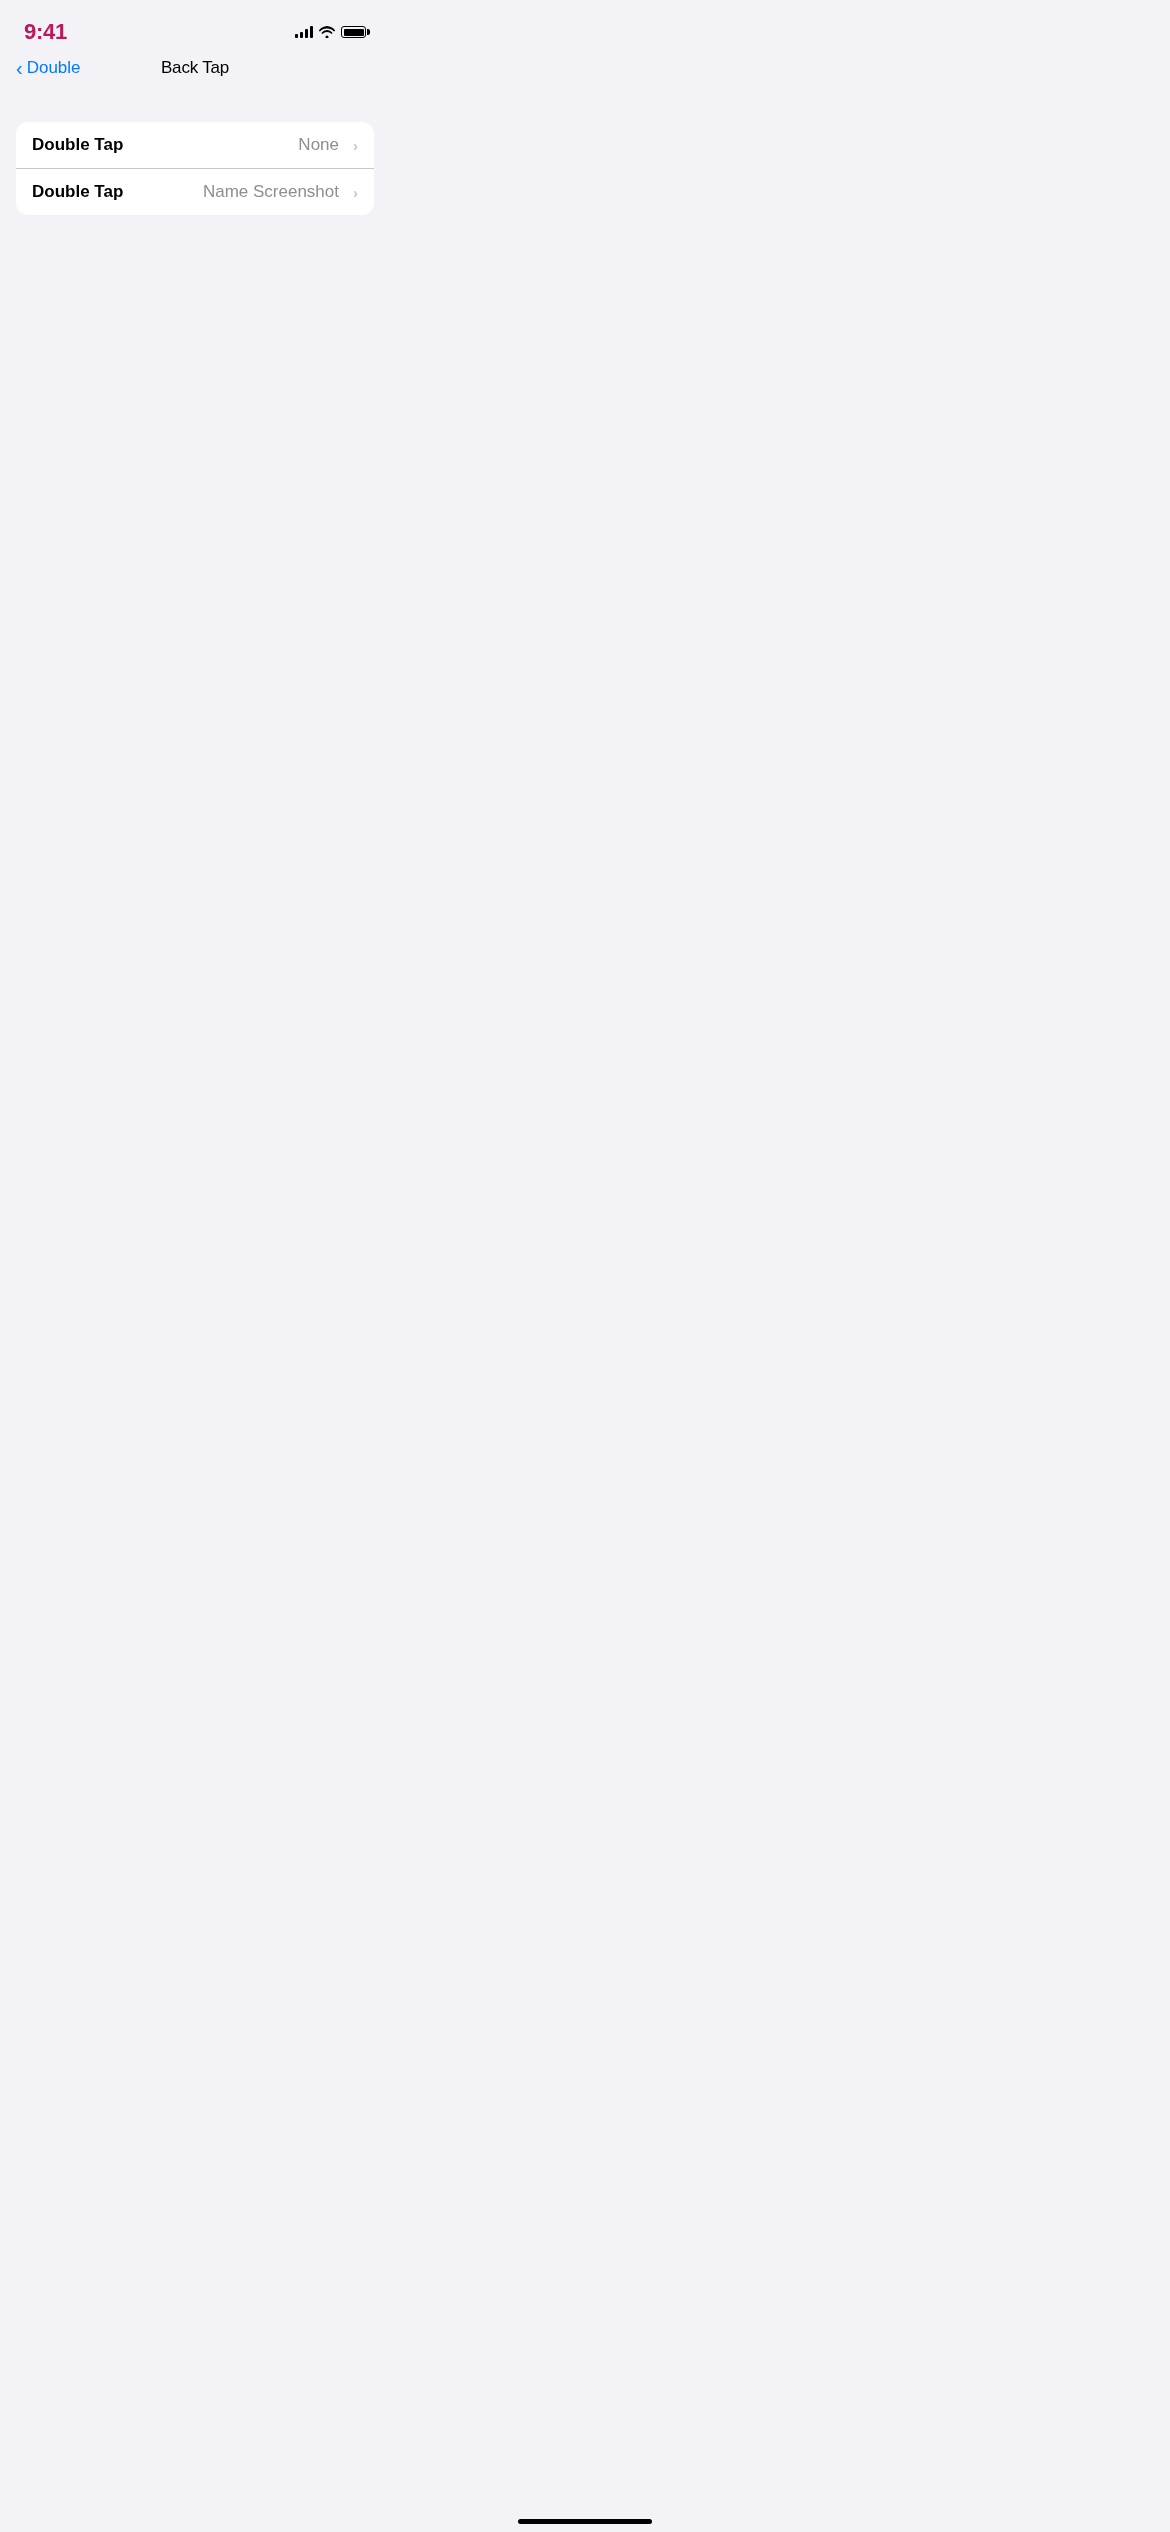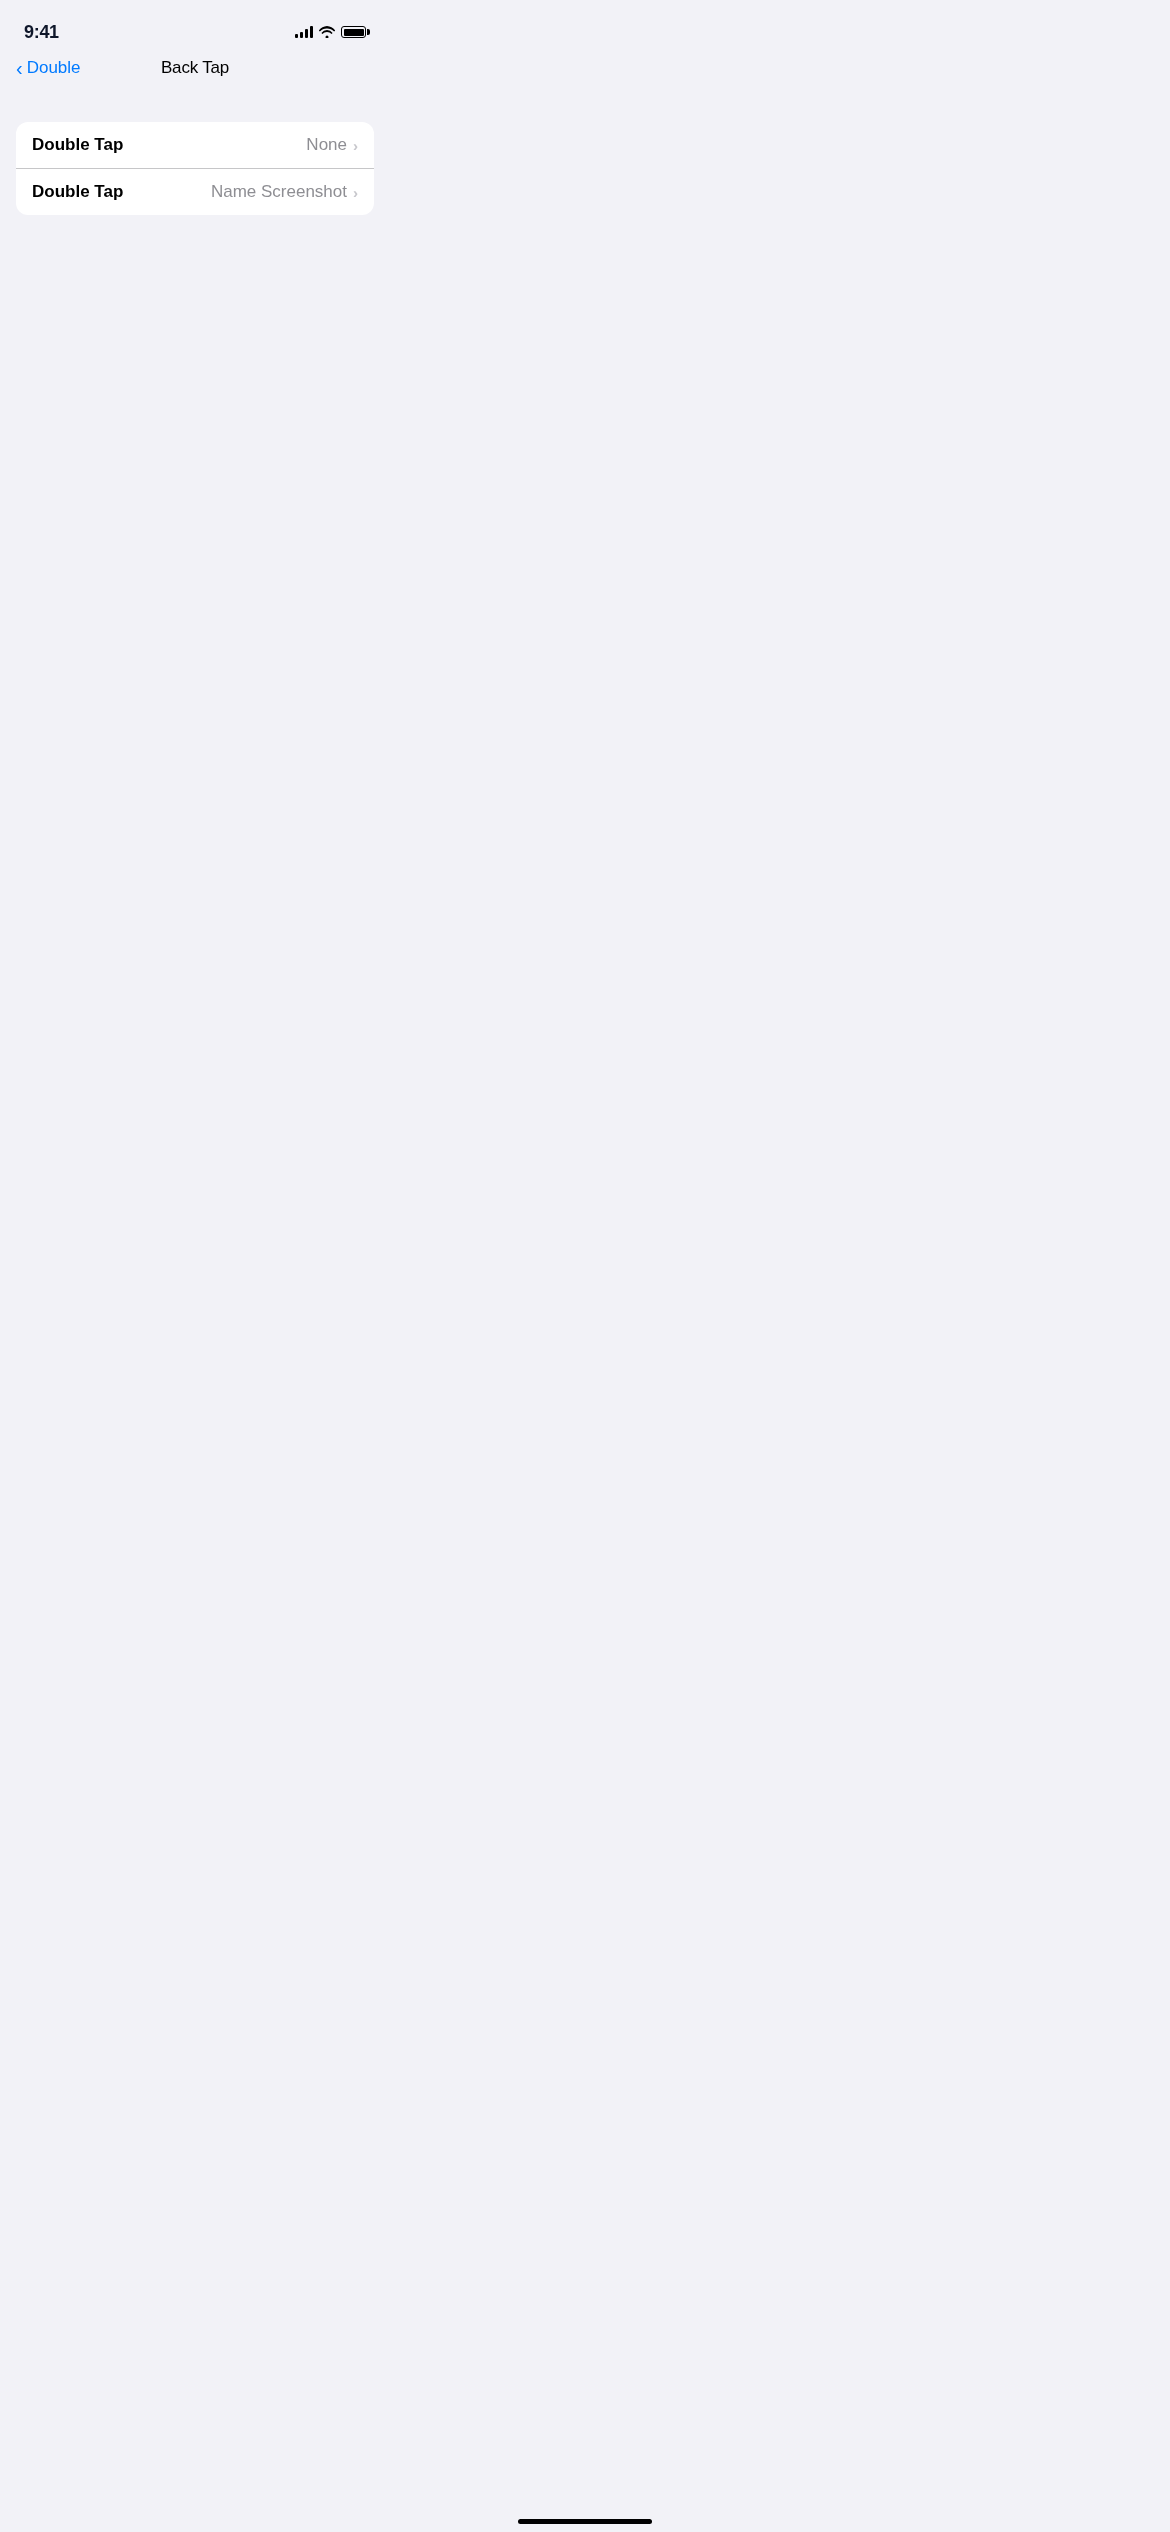--- a/index.html
+++ b/index.html
@@ -21,23 +21,23 @@
     
     .status-bar {
       display: flex;
       justify-content: space-between;
       align-items: center;
       padding: 14px 24px 0 24px;
       height: 50px;
     }
 
     .status-time {
-      font-size: 18px;
+      font-size: 22px;
       font-weight: 600;
-      color: #0f172a;
+      color: #be185d;
       letter-spacing: -0.3px;
     }
 
     .status-icons {
       display: flex;
       align-items: center;
       gap: 6px;
     }
 
     .signal-bars {
@@ -149,21 +149,21 @@
 
     .row-label {
       font-size: 17px;
       color: #000;
       font-weight: 700;
     }
 
     .row-value-container {
       display: flex;
       align-items: center;
-      gap: 6px;
+      gap: 14px;
     }
 
     .row-value {
       font-size: 17px;
       color: #8e8e93;
       font-weight: 400;
     }
 
     .row-chevron {
       color: #c7c7cc;

